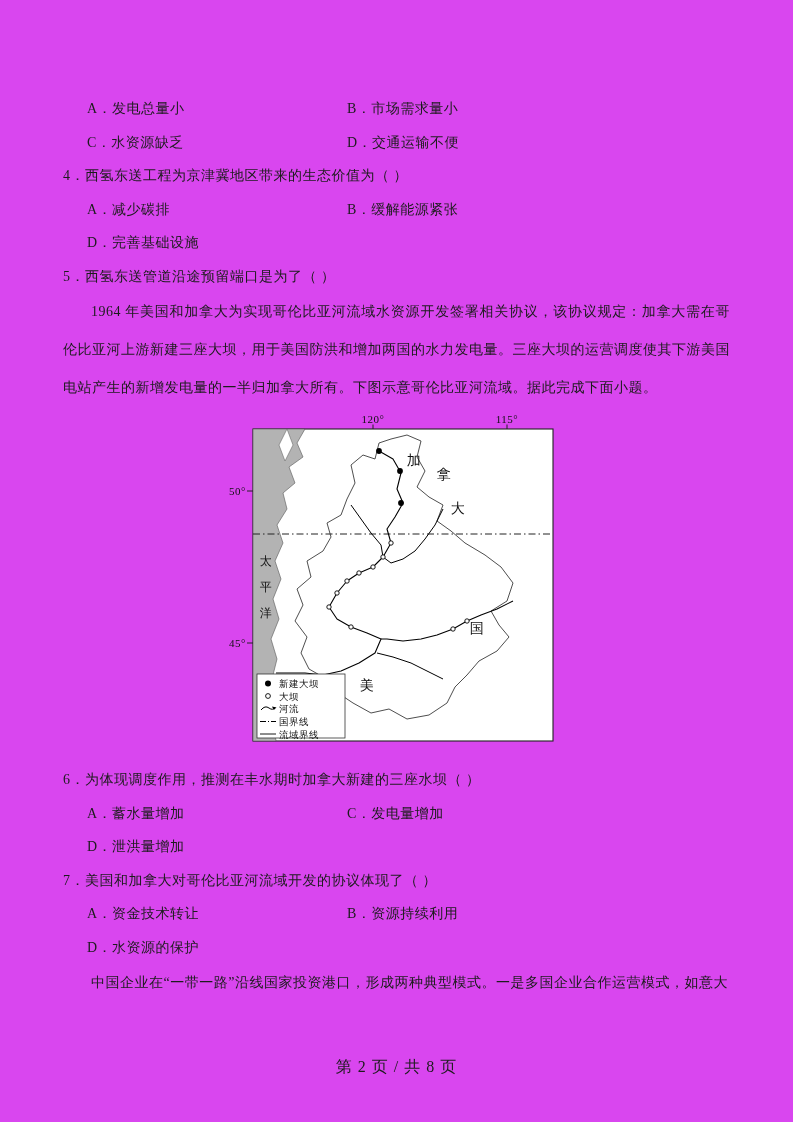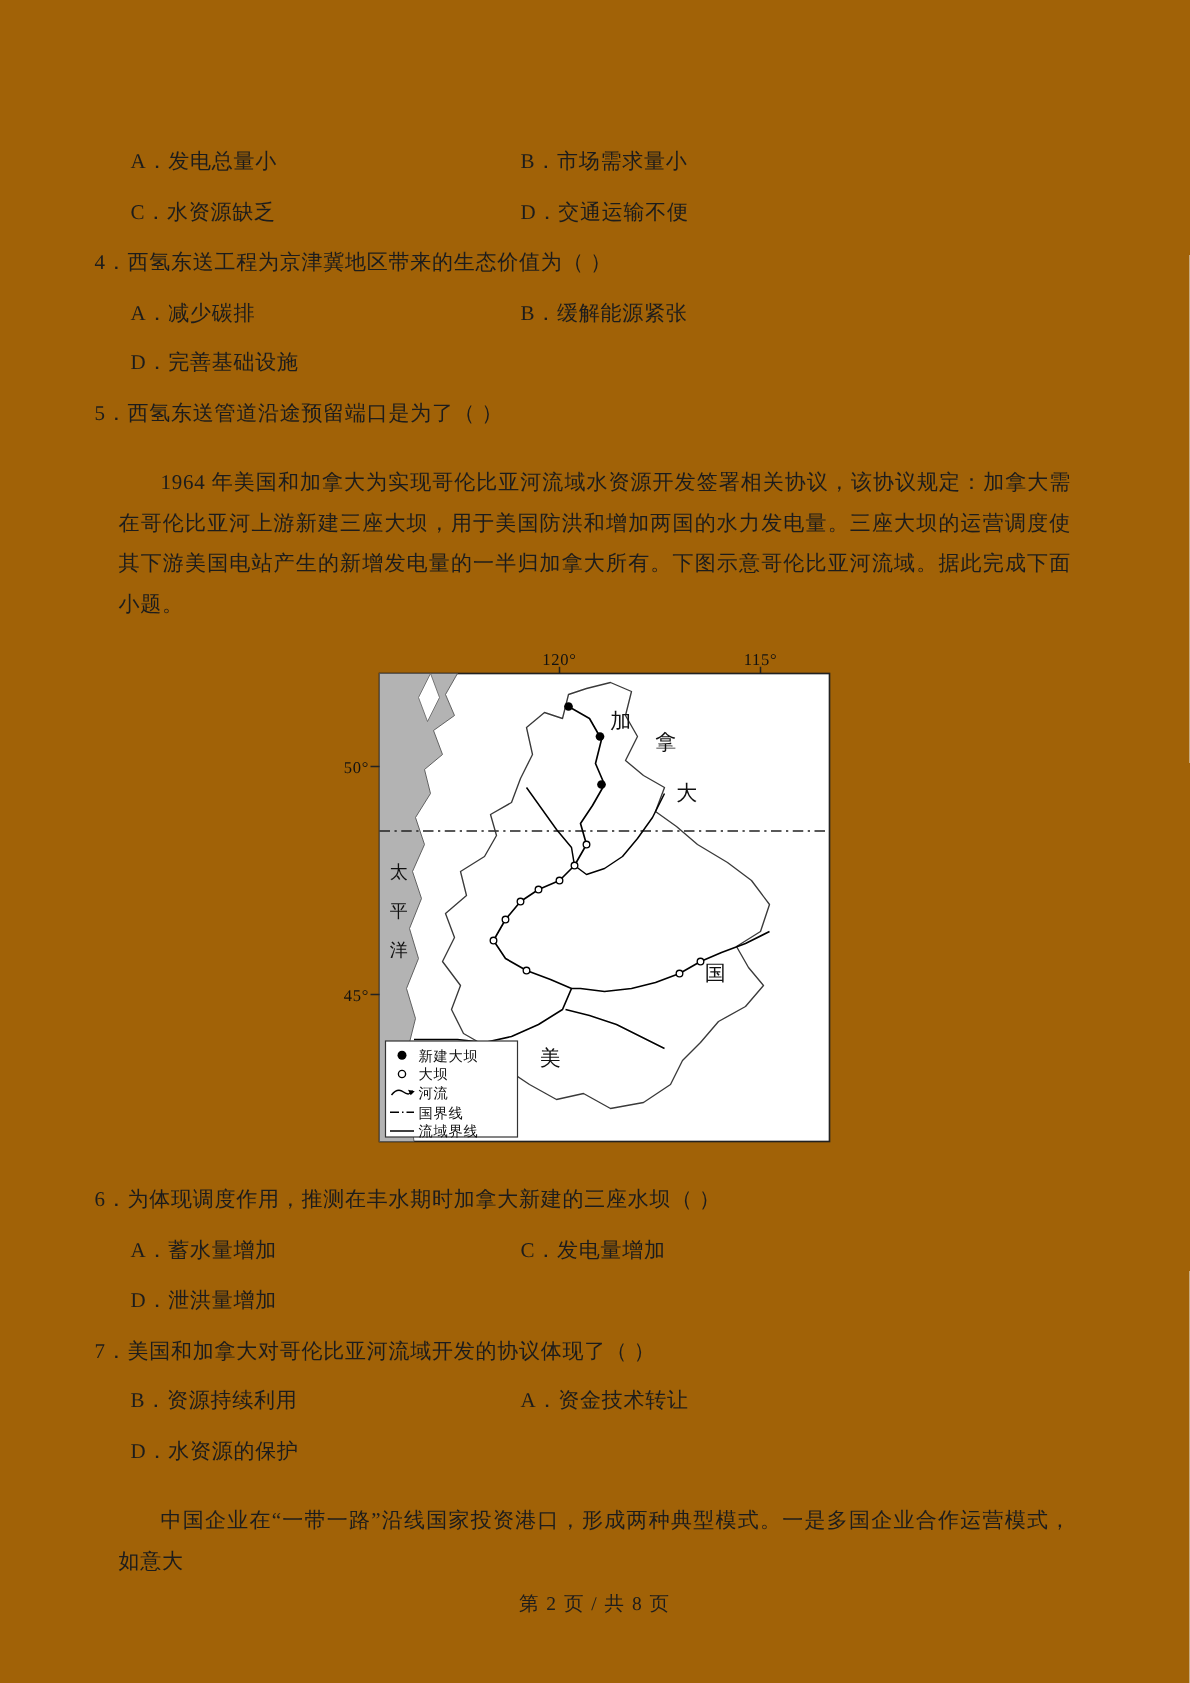--- a/index.html
+++ b/index.html
@@ -1,31 +1,31 @@
 <!DOCTYPE html>
 <html><head>
 <meta charset="utf-8">
 <style>
   html,body{margin:0;padding:0;background:#e8e8e8;}
   .page{
     width:793px;height:1122px;position:relative;margin:0 auto;
-    background:#a16207;overflow:hidden;
+    background:#d946ef;overflow:hidden;
     font-family:"Liberation Serif","DejaVu Serif",serif;
     font-size:14px;letter-spacing:0.5px;color:#1c1c1c;
     box-sizing:border-box;padding:92px 63px 0 63px;
   }
   .stem{line-height:33.5px;}
   .options{display:grid;grid-template-columns:260px auto;padding-left:24px;}
   .options span{line-height:33.5px;display:block;}
-  .passage{margin:16px;text-indent:2em;text-align:justify;line-height:27px;}
+  .passage{margin:0;text-indent:2em;text-align:justify;line-height:38px;}
   .map-wrap{text-align:center;margin:6px 0 8px 0;}
   .map-wrap svg{display:inline-block;}
   .footer{
     position:absolute;left:0;right:0;bottom:44px;text-align:center;
-    font-size:13px;letter-spacing:1px;color:#1c1c1c;
+    font-size:16px;letter-spacing:1px;color:#1c1c1c;
   }
   svg text{font-family:"Liberation Serif","DejaVu Serif",serif;fill:#111;}
   .map-coord{font-size:11px;}
   .map-cn{font-size:14px;}
   .map-cn-sm{font-size:12px;}
   .legend-label{font-size:9.5px;}
 </style>
 </head>
 <body>
 
@@ -122,21 +122,21 @@
 
   <div class="stem">6．为体现调度作用，推测在丰水期时加拿大新建的三座水坝（ ）</div>
   <div class="options">
     <span>A．蓄水量增加</span>
     <span>C．发电量增加</span>
     <span>D．泄洪量增加</span>
   </div>
 
   <div class="stem">7．美国和加拿大对哥伦比亚河流域开发的协议体现了（ ）</div>
   <div class="options">
+    <span>A．资金技术转让</span>
     <span>B．资源持续利用</span>
-    <span>A．资金技术转让</span>
     <span>D．水资源的保护</span>
   </div>
 
   <p class="passage">中国企业在“一带一路”沿线国家投资港口，形成两种典型模式。一是多国企业合作运营模式，如意大</p>
 
   <div class="footer">第 2 页 / 共 8 页</div>
 </div>
 
 </body></html>

